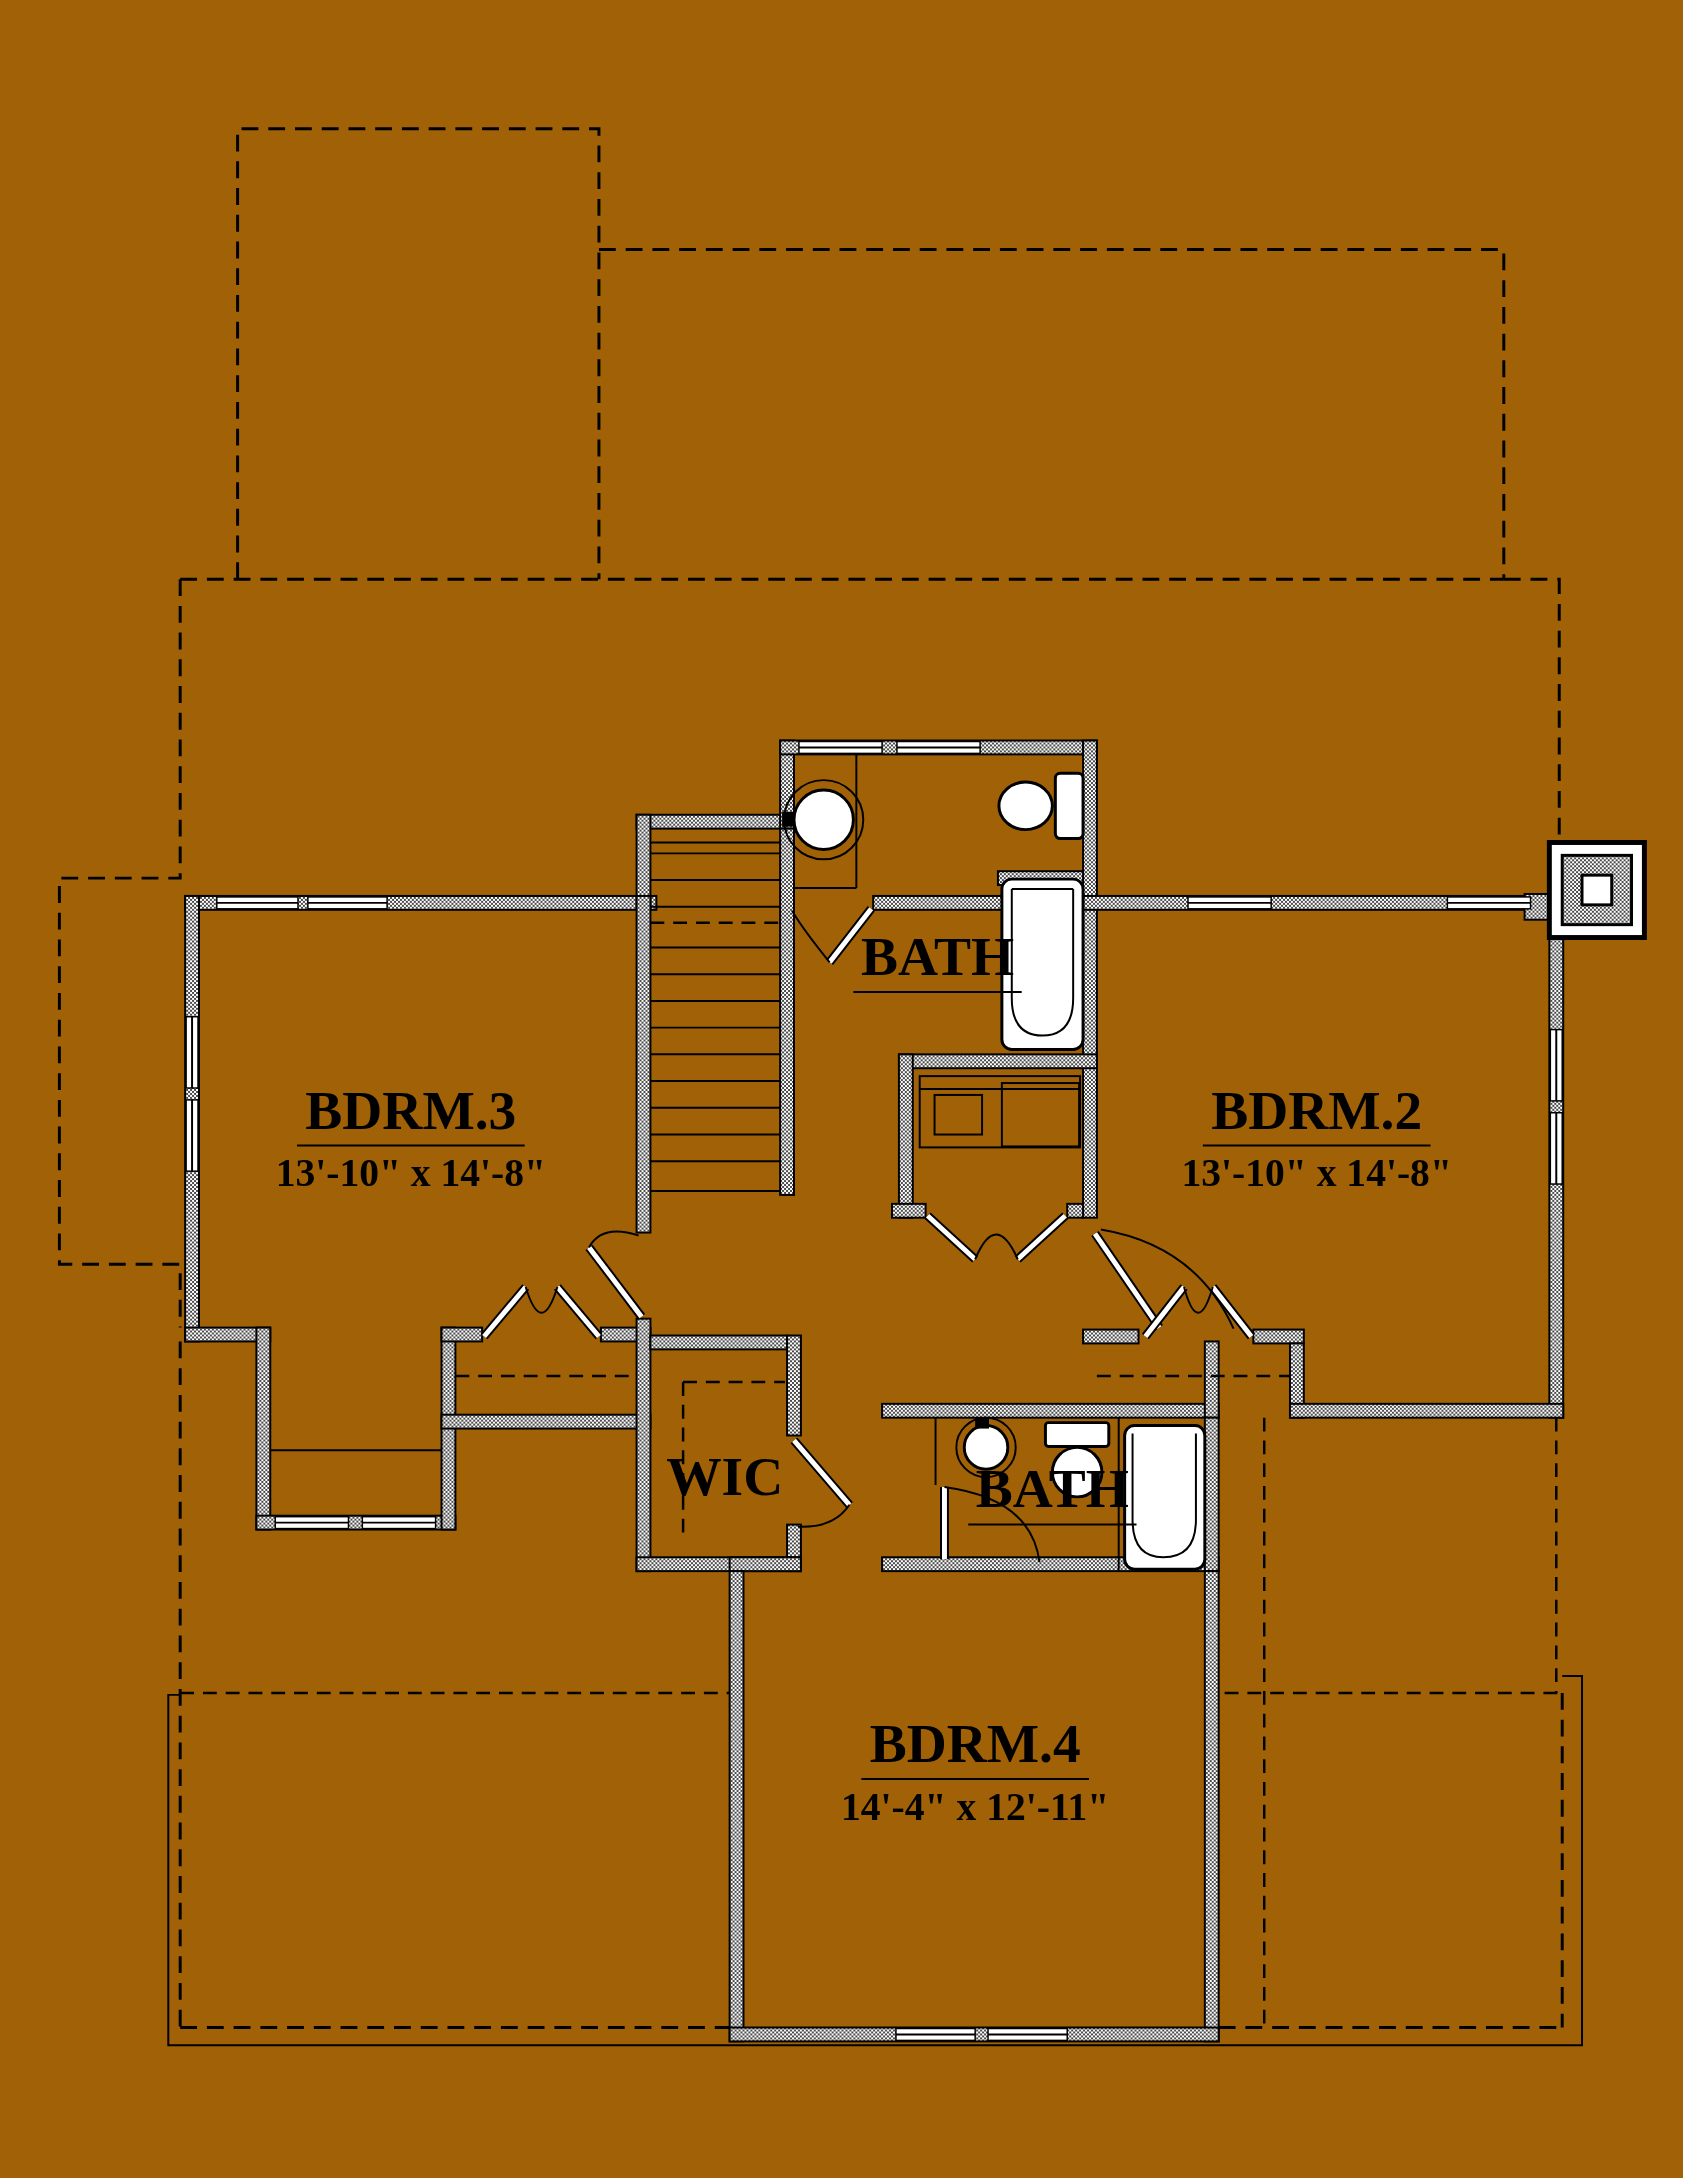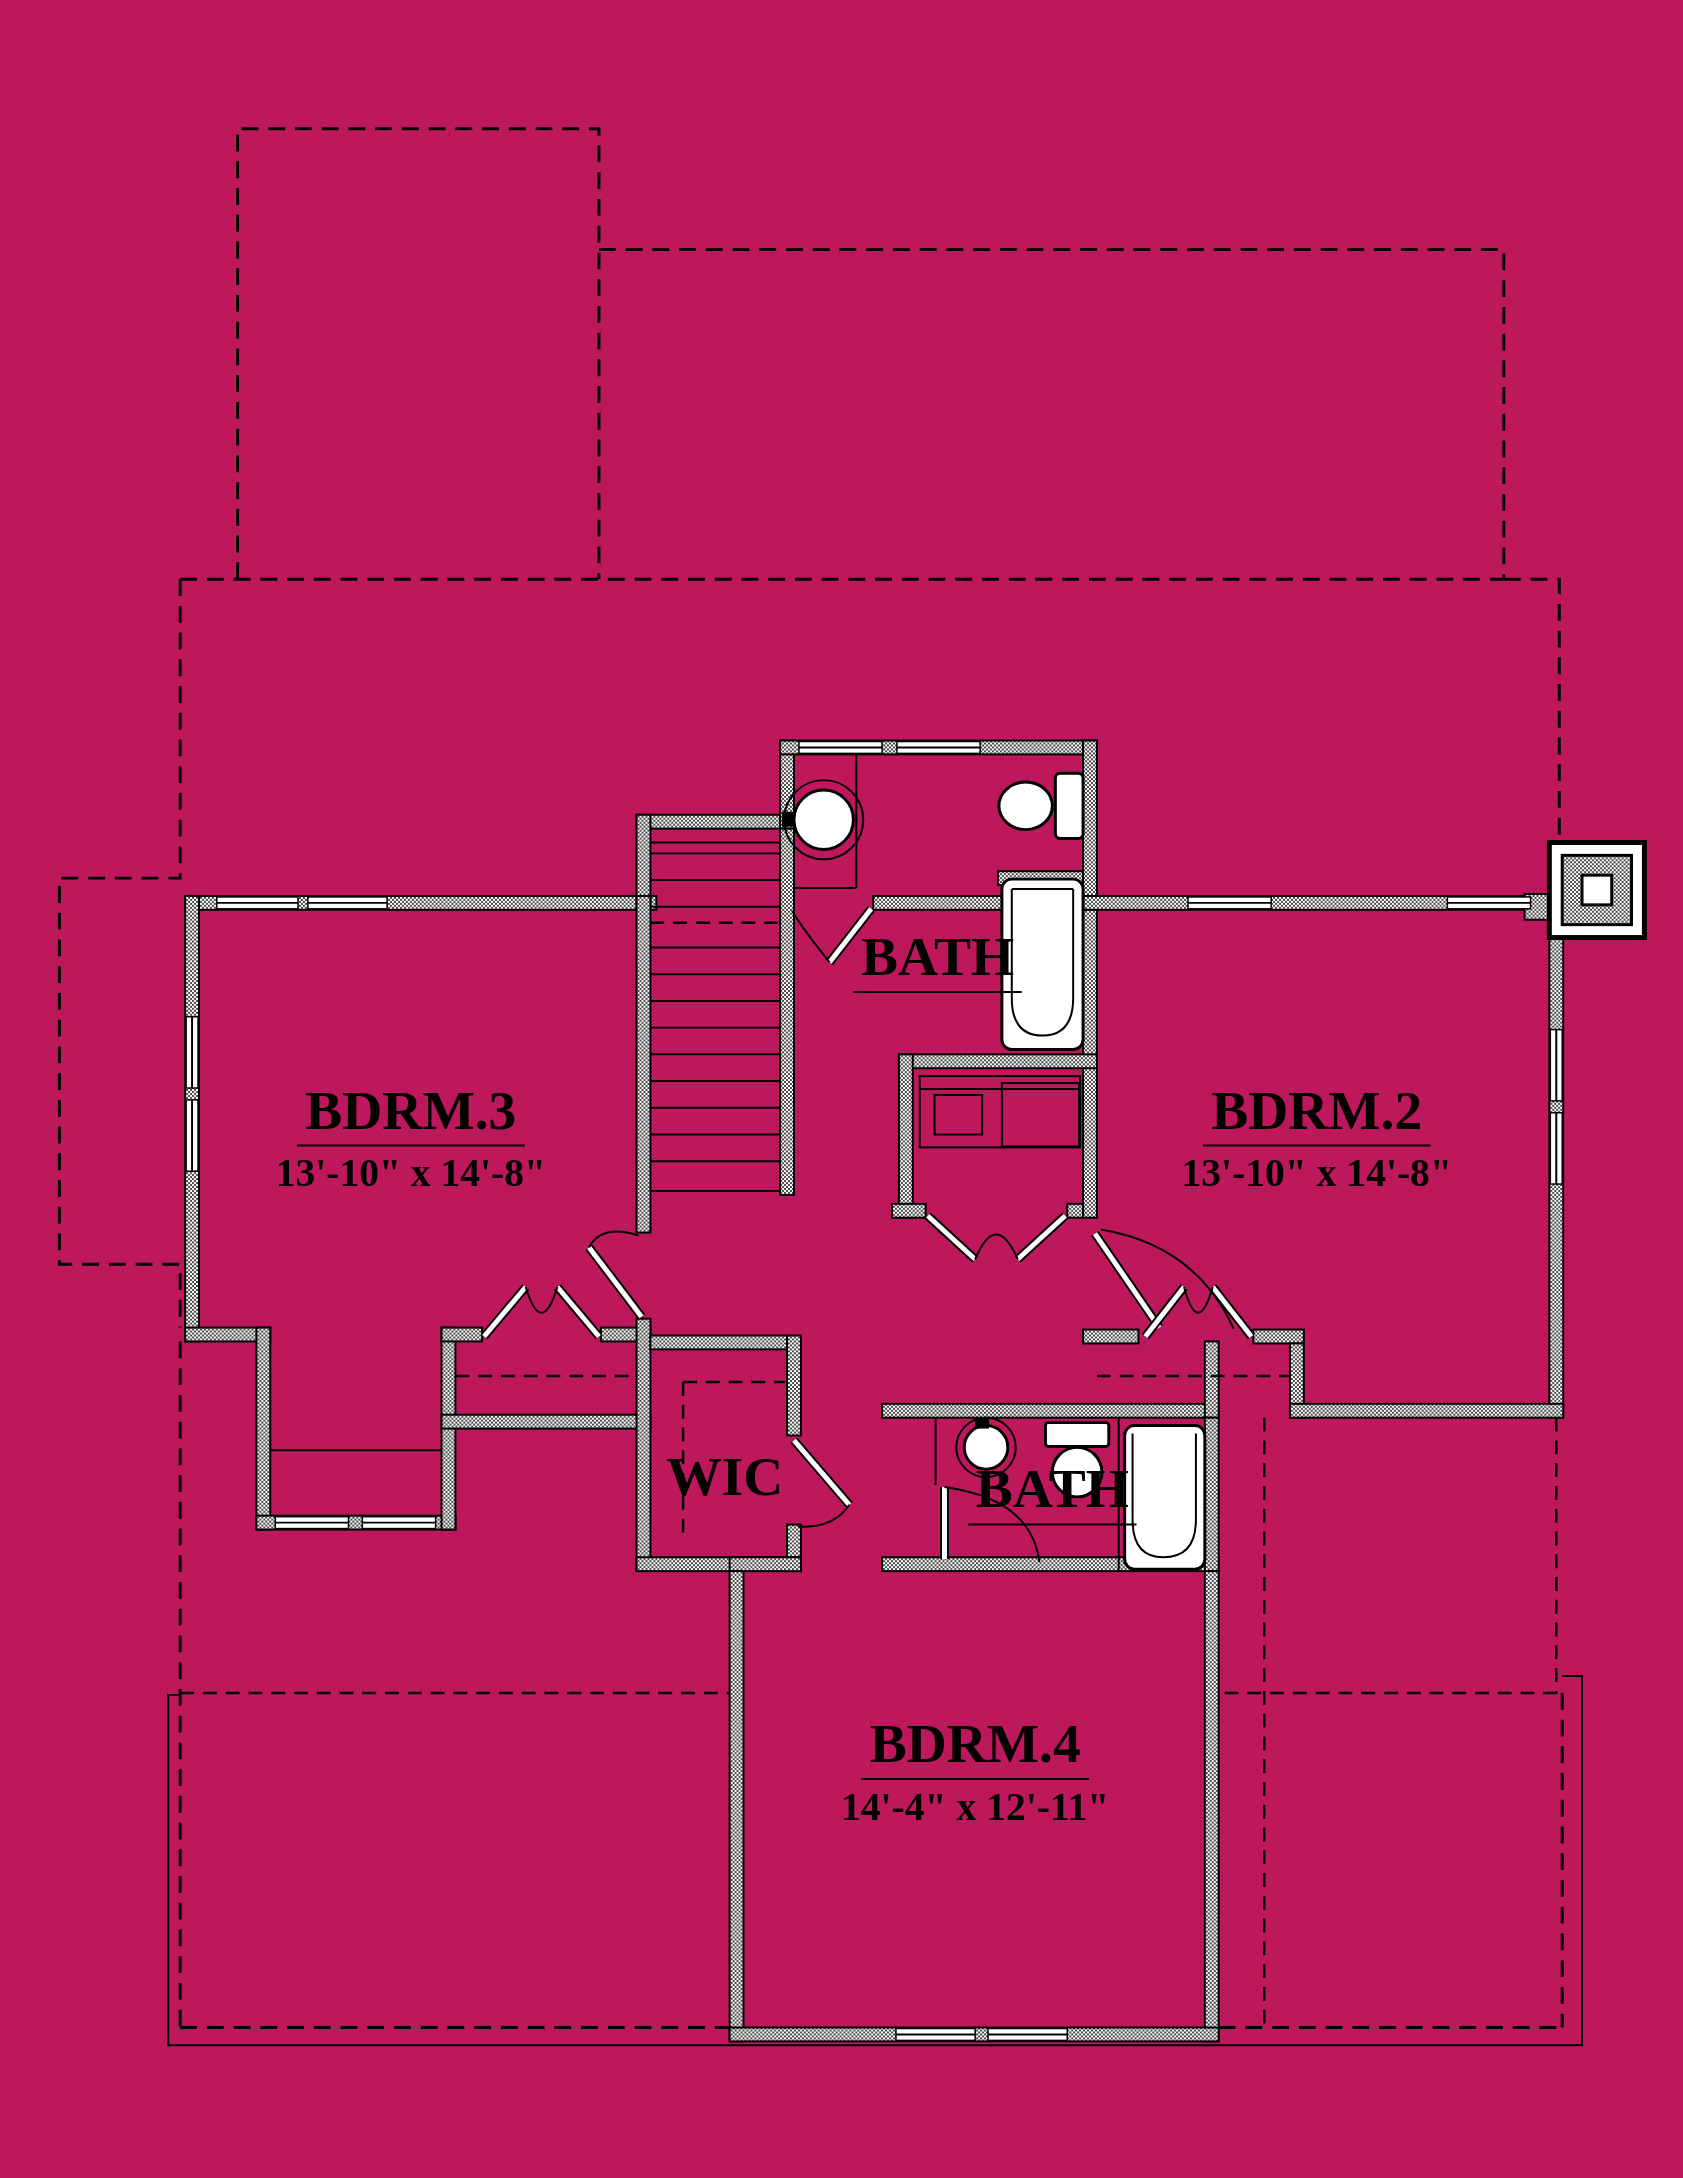--- a/index.html
+++ b/index.html
@@ -1,16 +1,16 @@
 <!DOCTYPE html>
 <html><head>
 <meta charset="utf-8">
 <style>
   html,body{margin:0;padding:0;background:#ffffff;}
-  .page{width:1683px;height:2178px;position:relative;background:#be185d;}
+  .page{width:1683px;height:2178px;position:relative;background:#a16207;}
   svg{display:block;}
   .room-label{font-family:"Liberation Serif","DejaVu Serif",serif;font-weight:bold;font-size:56px;fill:#000;}
   .room-dims{font-family:"Liberation Serif","DejaVu Serif",serif;font-weight:bold;font-size:40px;fill:#000;}
   .wall{fill:url(#stipple);stroke:#000;stroke-width:2;}
   .win{fill:#fff;stroke:#000;stroke-width:1.5;}
   .thin{stroke:#000;stroke-width:2;fill:none;}
   .tread{stroke:#000;stroke-width:2;}
   .arc{stroke:#000;stroke-width:2;fill:none;}
   .dash{stroke:#000;stroke-width:3;fill:none;stroke-dasharray:17 10;}
   .dash2{stroke:#000;stroke-width:2.5;fill:none;stroke-dasharray:14 9;}

